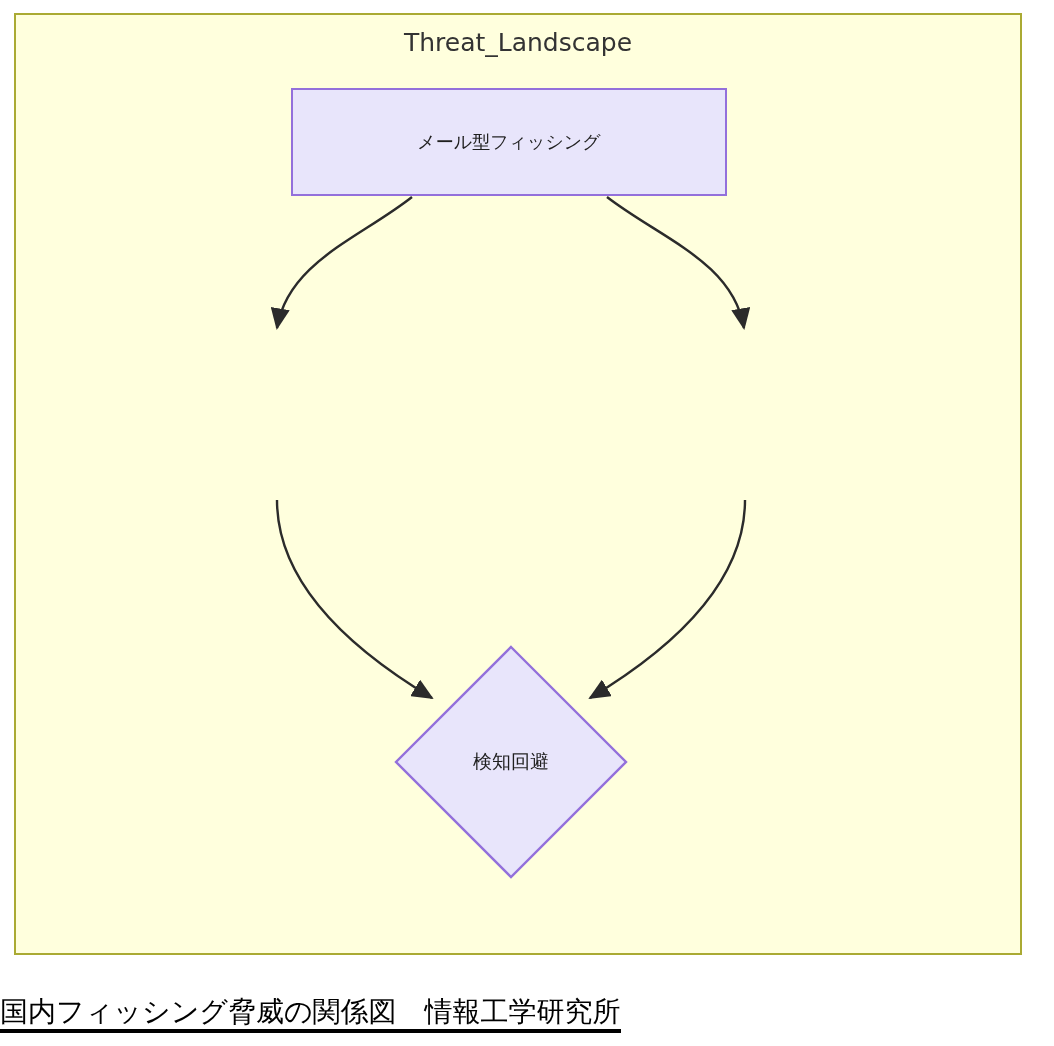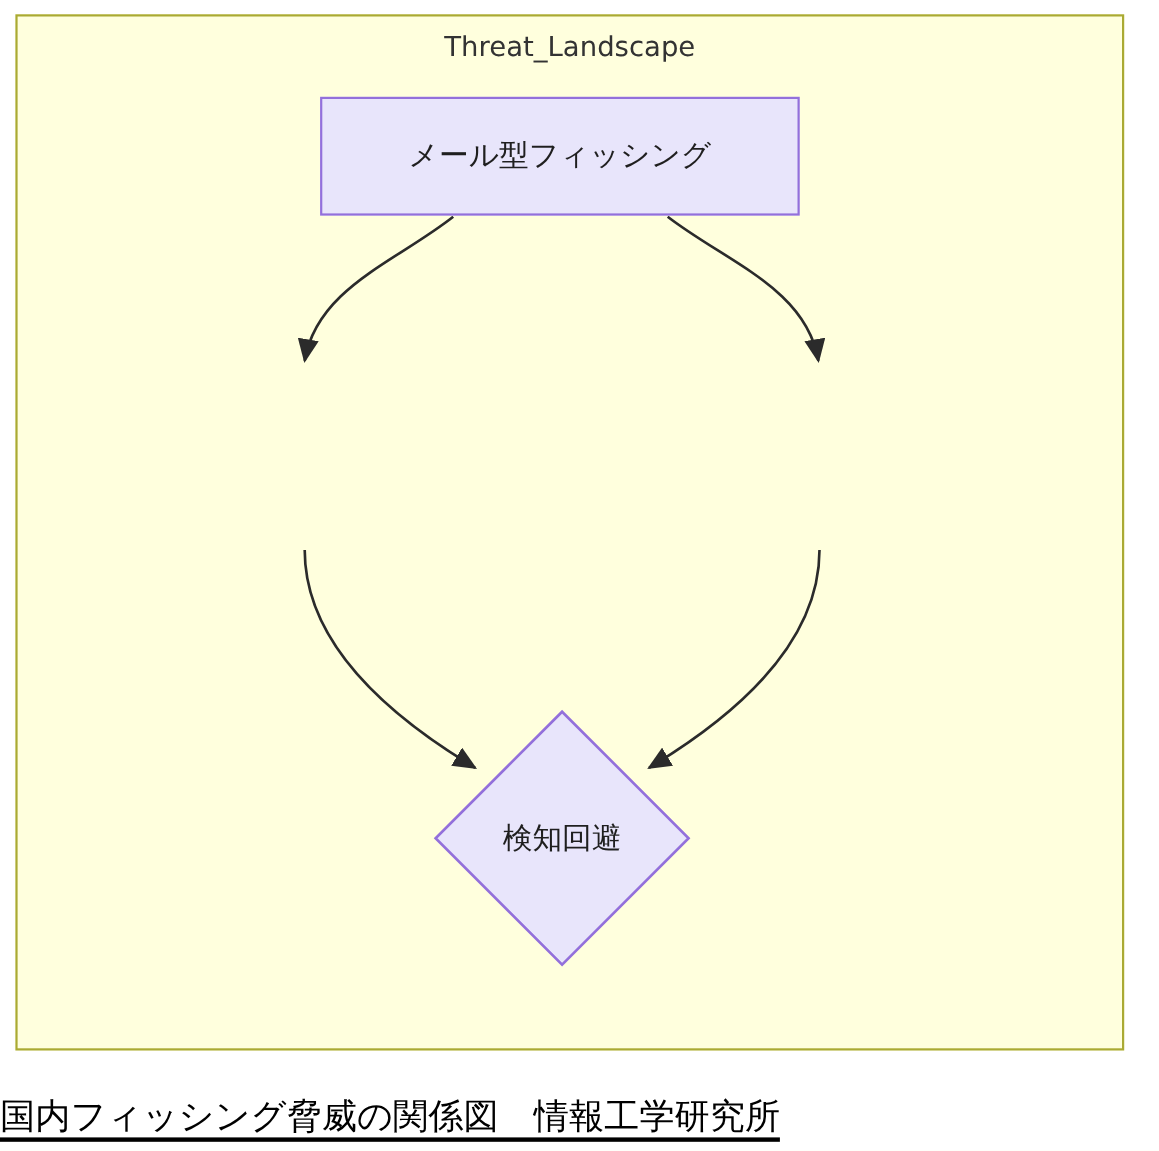--- a/index.html
+++ b/index.html
@@ -51,21 +51,21 @@
   .node {
     position: absolute;
     box-sizing: border-box;
     background: #e8e5fb;
     border: 2px solid #9370db;
     display: flex;
     align-items: center;
     justify-content: center;
     text-align: center;
     color: #1f1f1f;
-    font-size: 27px;
+    font-size: 18px;
     line-height: 1.42;
   }
   .node .label {
     display: block;
     white-space: pre-line;
   }
 
   #node-phishing {
     left: 291px;
     top: 88px;
@@ -102,41 +102,41 @@
   }
   #node-evasion .diamond-label {
     position: absolute;
     left: 0;
     top: 0;
     width: 100%;
     height: 100%;
     display: flex;
     align-items: center;
     justify-content: center;
-    font-size: 27px;
+    font-size: 19px;
     color: #1f1f1f;
     white-space: nowrap;
   }
 
   
   #edges {
     position: absolute;
     left: 0;
     top: 0;
     width: 1054px;
     height: 1046px;
     pointer-events: none;
   }
 
   
   .caption {
     position: absolute;
     left: 0;
     top: 996px;
-    font-size: 32px;
+    font-size: 28px;
     color: #000000;
     white-space: nowrap;
     letter-spacing: 0px;
     border-bottom: 4px solid #000000;
     padding-bottom: 1px;
     display: inline-block;
     line-height: 1.15;
   }
 </style>
 </head>

